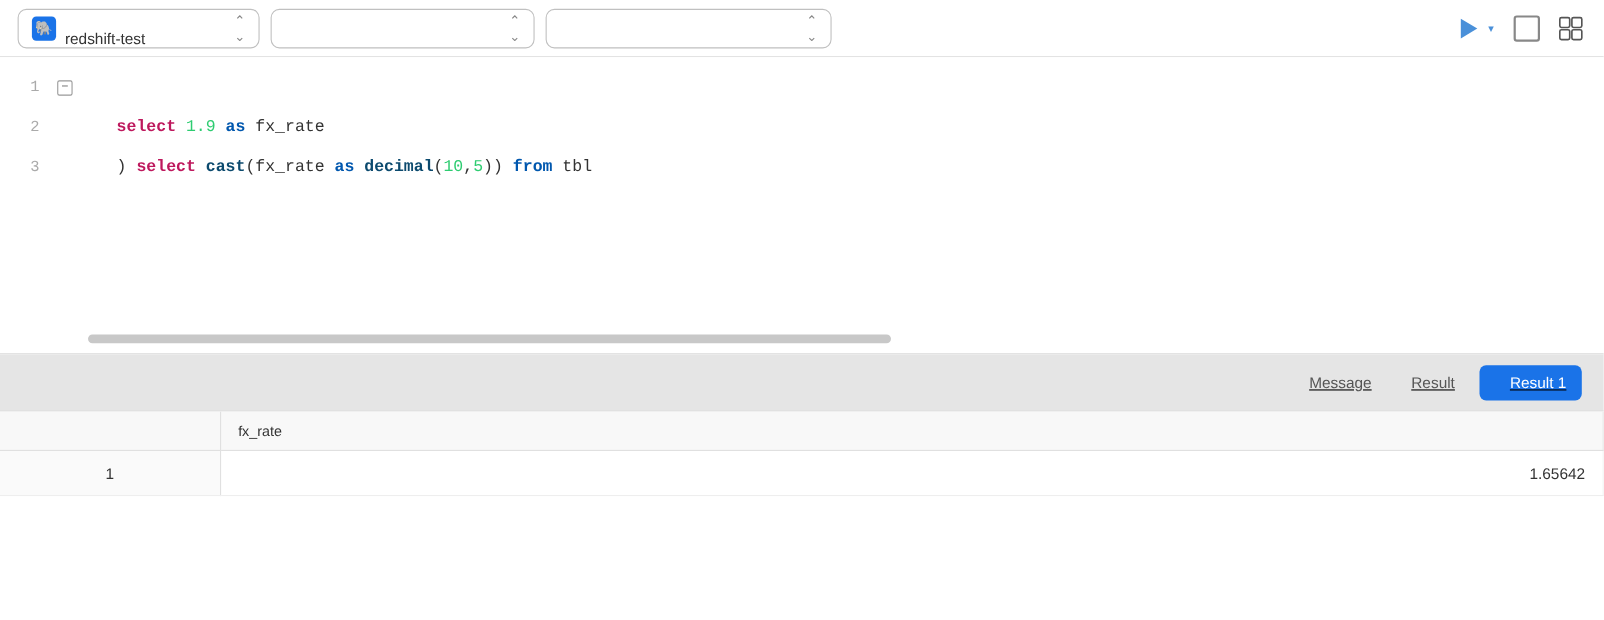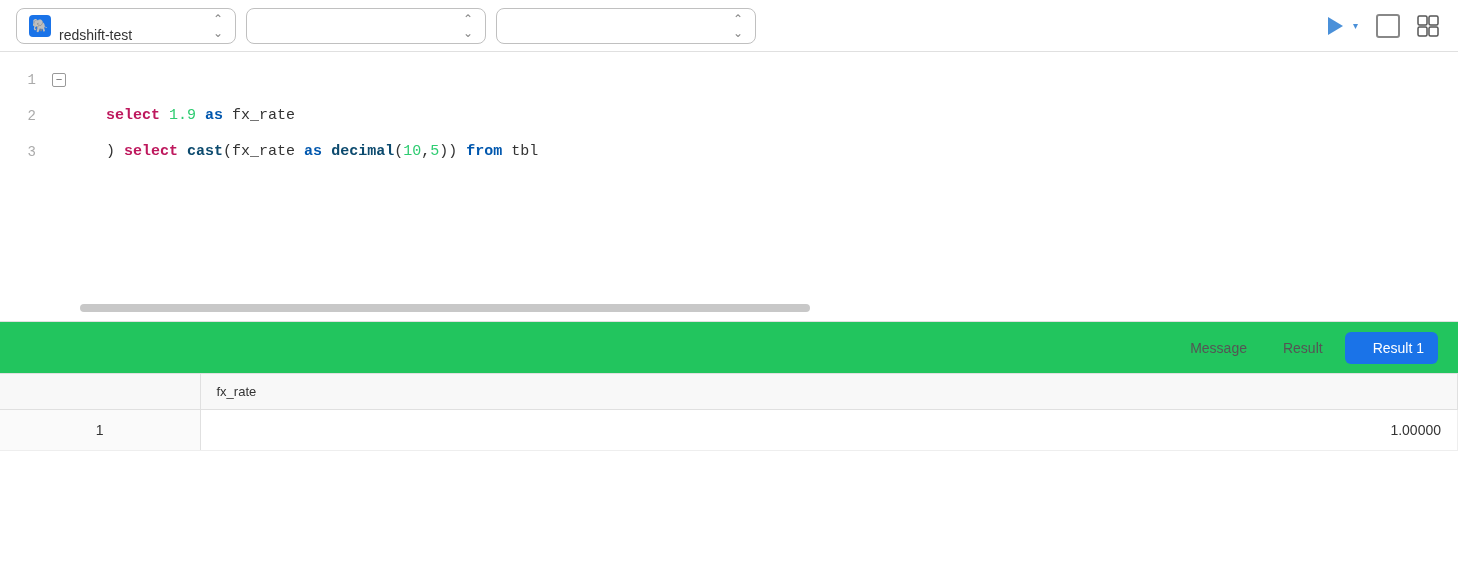--- a/index.html
+++ b/index.html
@@ -227,22 +227,23 @@
     }
 
     
     .results-tabs {
       display: flex;
       align-items: center;
       justify-content: flex-end;
       padding: 0 20px;
       height: 52px;
       border-bottom: 1px solid #e0e0e0;
-      background: #22c55e;
+      background: #e5e5e5;
       gap: 8px;
+      text-decoration: underline;
     }
 
     .tab-item {
       padding: 8px 14px;
       font-size: 14px;
       color: #555;
       cursor: pointer;
       border-radius: 4px;
     }
 
@@ -377,17 +378,17 @@
   <table class="results-table">
     <thead>
       <tr>
         <th class="row-number-cell"></th>
         <th>fx_rate</th>
       </tr>
     </thead>
     <tbody>
       <tr>
         <td class="row-number-cell">1</td>
-        <td>1.00000</td>
+        <td>1.65642</td>
       </tr>
     </tbody>
   </table>
 </div>
 
 </body></html>

